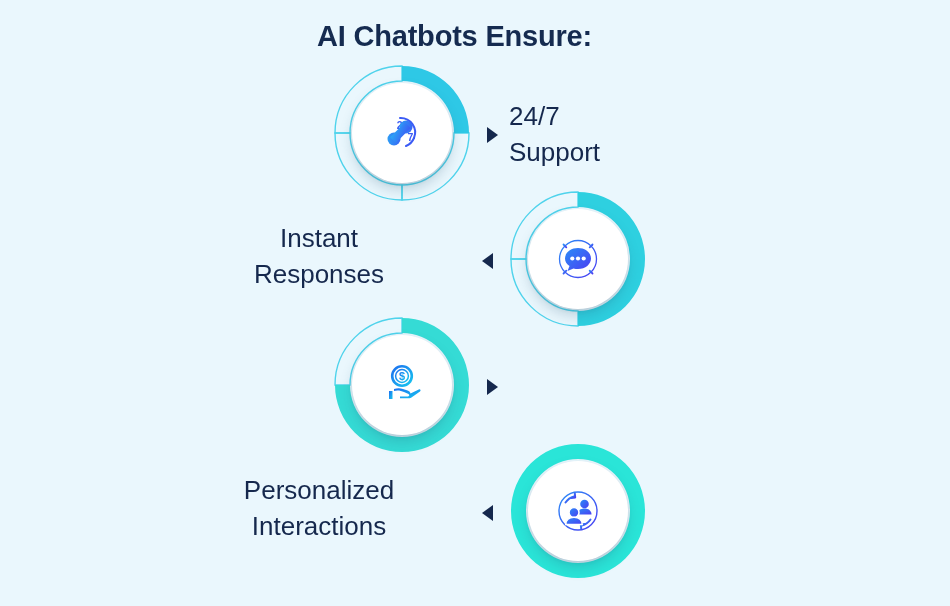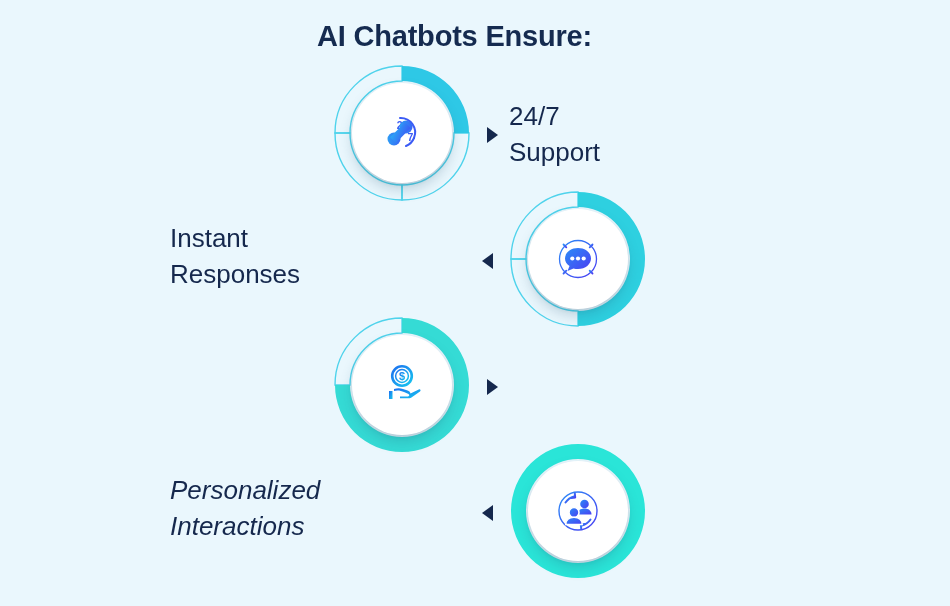--- a/index.html
+++ b/index.html
@@ -38,21 +38,21 @@
   .inner svg{display:block;}
 
   
   .label{
     position:absolute;
     font-size:26px;
     line-height:36px;
     color:#15284d;
     white-space:pre-line;
   }
-  .label.left{text-align:left;}
+  .label.left{text-align:center;}
   .label.right{text-align:left;}
 
   .tri{position:absolute;width:0;height:0;}
   .tri.right{
     border-top:8px solid transparent;
     border-bottom:8px solid transparent;
     border-left:11px solid #15284d;
   }
   .tri.left{
     border-top:8px solid transparent;
@@ -223,17 +223,17 @@
             <path d="M 25.5 29.5 C 25.5 25.6 28.6 23.5 32.5 23.5 C 36.4 23.5 39.5 25.6 39.5 29.5 Z" fill="url(#g4)"></path>
 
             <circle cx="22" cy="27.5" r="5" fill="url(#g4)" stroke="#ffffff" stroke-width="1.6"></circle>
             <path d="M 13.8 39.5 C 13.8 34.6 17.4 32.2 22 32.2 C 26.6 32.2 30.2 34.6 30.2 39.5 Z" fill="url(#g4)" stroke="#ffffff" stroke-width="1.6"></path>
           </svg>
         </span>
       </div>
     </div>
 
     <div class="tri left" style="left:482px;top:65px;"></div>
-    <div class="label left" style="left:170px;top:32px;width:298px;font-style:italic;">Personalized
+    <div class="label left" style="left:170px;top:32px;width:298px;">Personalized
 Interactions</div>
   </div>
 
 </div>
 
 </body></html>

